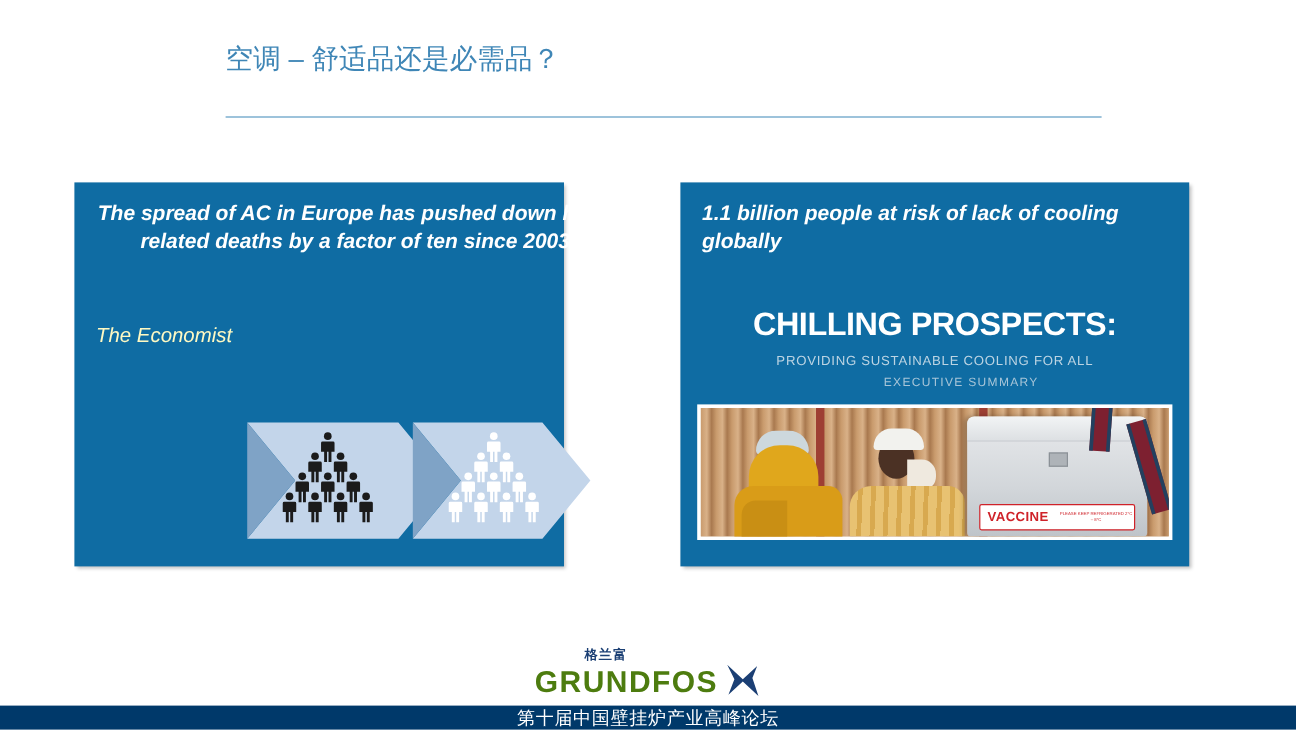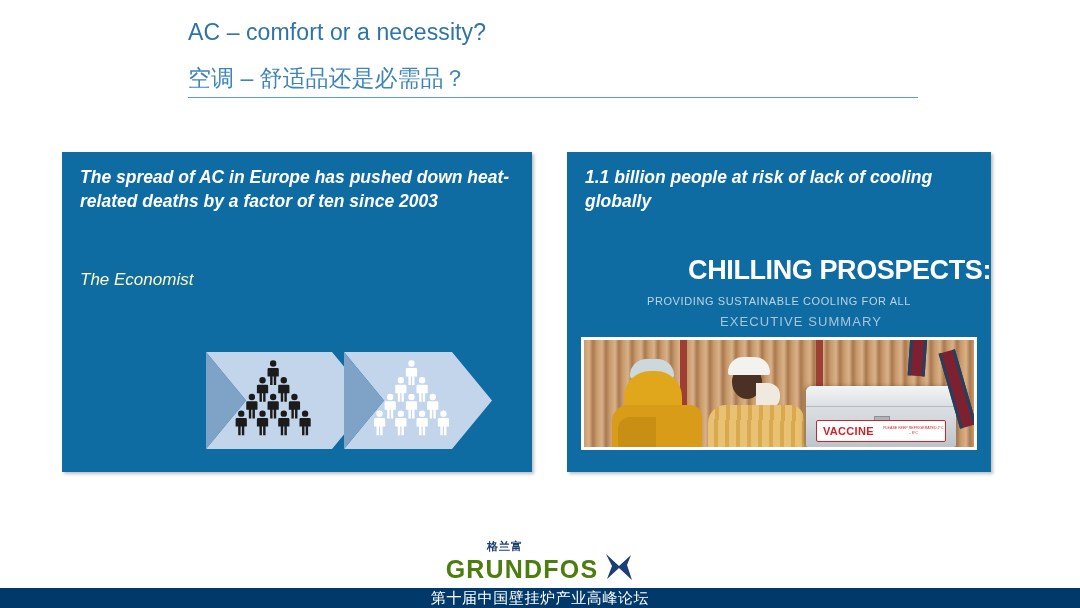--- a/index.html
+++ b/index.html
@@ -56,22 +56,23 @@
 
   
   .panel {
     position: absolute;
     background: #0f6ca3;
     box-shadow: 2px 2px 3px rgba(0,0,0,0.25);
   }
   .panel-left {
     left: 62px;
     top: 152px;
-    width: 470px;
+    width: 408px;
     height: 320px;
+    text-align: center;
   }
   .panel-right {
     left: 567px;
     top: 152px;
     width: 424px;
     height: 320px;
   }
   .panel-quote {
     color: #ffffff;
     font-weight: bold;
@@ -115,38 +116,38 @@
   
   .report-cover {
     position: absolute;
     left: 0;
     top: 95px;
     width: 424px;
     height: 225px;
     overflow: hidden;
   }
   .report-title {
-    text-align: right;
+    text-align: center;
     color: #ffffff;
     font-weight: bold;
     font-size: 27px;
     letter-spacing: -0.4px;
     margin-top: 8px;
   }
   .report-sub {
     text-align: center;
     color: #bcd4e3;
     font-size: 11px;
     letter-spacing: 0.6px;
     margin-top: 9px;
   }
   .report-tag {
     text-align: center;
     color: #a7c5d8;
-    font-size: 13px;
+    font-size: 10px;
     letter-spacing: 1.1px;
     margin-top: 7px;
     padding-left: 44px;
   }
 
   .photo-frame {
     position: absolute;
     left: 14px;
     top: 90px;
     width: 396px;
@@ -186,21 +187,21 @@
     background: #4b3124;
   }
   .woman .body {
     position: absolute;
   }
   .cooler {
     position: absolute;
     right: 18px;
     bottom: 0;
     width: 150px;
-    height: 61px;
+    height: 100px;
     background: linear-gradient(180deg,#e8eaec 0%,#d2d6da 60%,#bfc4c9 100%);
     border-radius: 6px 6px 3px 3px;
     box-shadow: -2px 0 4px rgba(0,0,0,0.25);
   }
   .cooler-lid {
     position: absolute;
     left: 0; top: 0;
     width: 100%;
     height: 20px;
     background: linear-gradient(180deg,#f2f4f5,#dde0e3);
@@ -306,21 +307,20 @@
     font-weight: normal;
     letter-spacing: 0.6px;
   }
 </style>
 </head>
 <body>
 
 <div class="slide">
 
   <div class="title-block">
-    <div class="title-en">AC – comfort or a necessity?</div>
     <div class="title-zh">空调 – 舒适品还是必需品？</div>
   </div>
   <div class="title-rule"></div>
 
   <div class="panel panel-left">
     <div class="panel-quote">The spread of AC in Europe has pushed down heat-related deaths by a factor of ten since 2003</div>
     <div class="panel-source">The Economist</div>
 
     <div class="chevrons">
       <svg class="chev-svg" width="290" height="105" viewBox="0 0 290 105" xmlns="http://www.w3.org/2000/svg">

